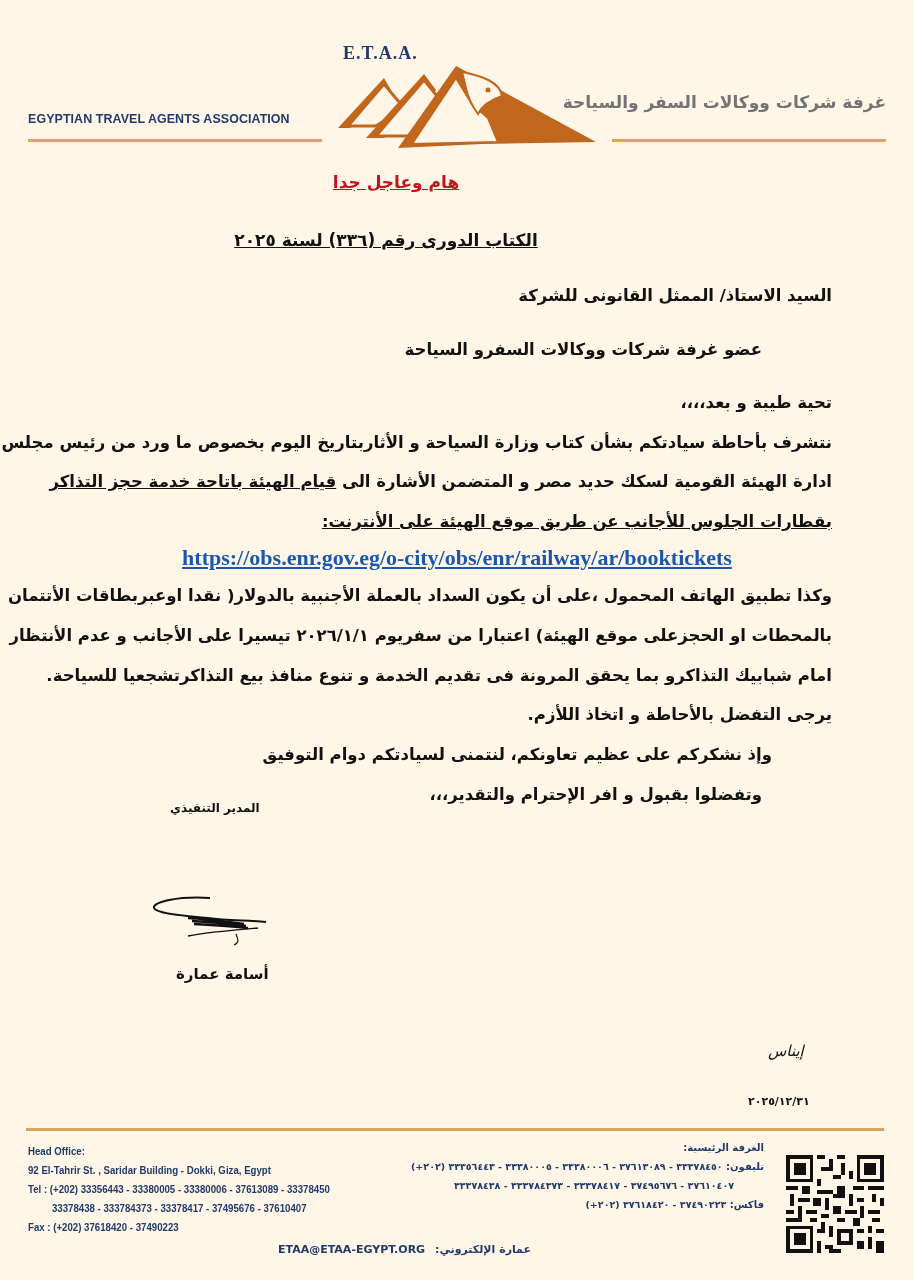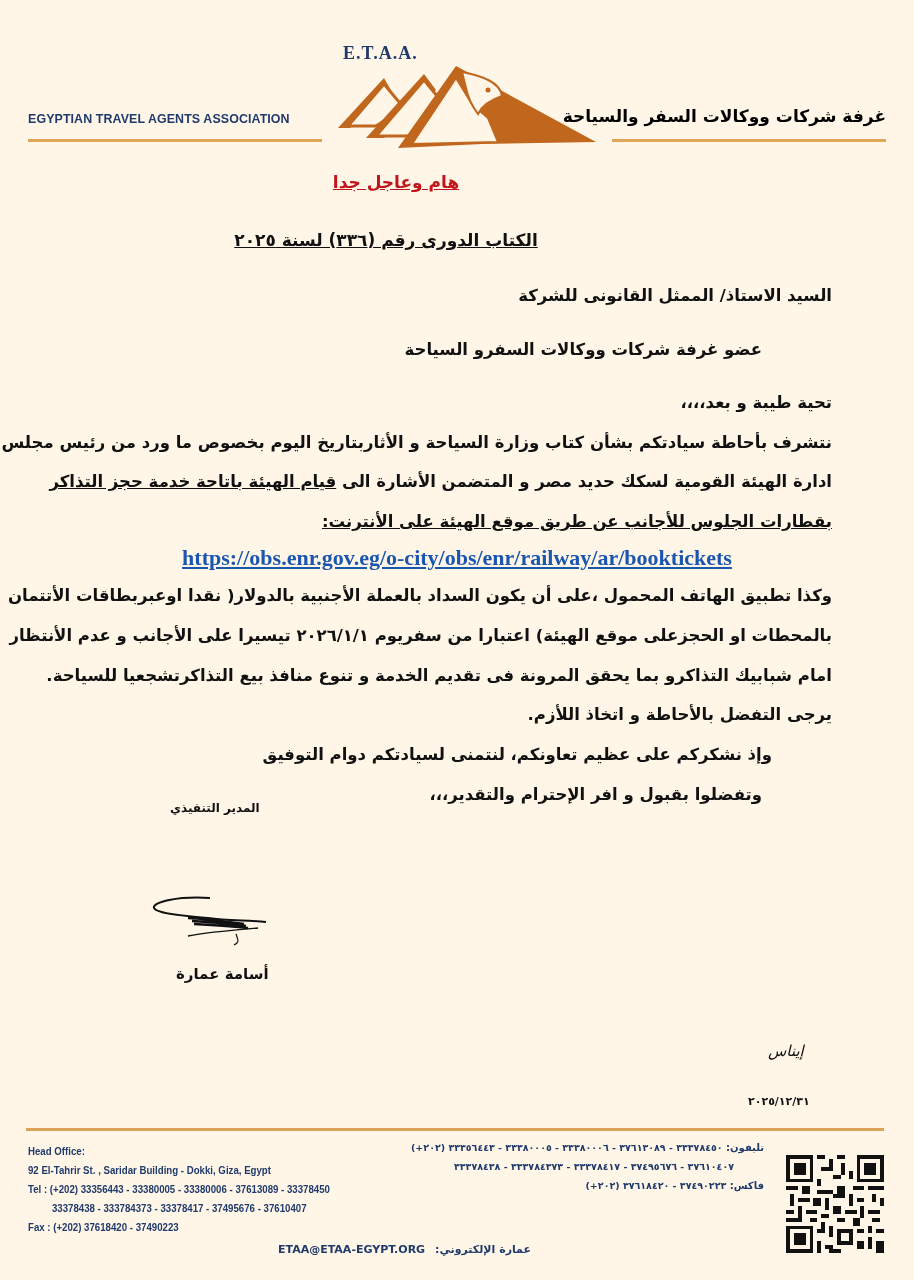--- a/index.html
+++ b/index.html
@@ -13,21 +13,21 @@
   .abs { position: absolute; }
   .ar { direction: rtl; text-align: right; font-weight: bold; }
 
   
   .hdr-en {
     left: 28px; top: 111px; font-family: "Liberation Sans", sans-serif;
     font-weight: bold; font-size: 13.5px; color: #1f3a6b; letter-spacing: 0.1px;
     transform: scaleX(0.92); transform-origin: left center; white-space: nowrap;
   }
   .hdr-ar {
-    right: 28px; top: 106px; direction: rtl; font-weight: bold; font-size: 17px; color: #000000; white-space: nowrap;
+    right: 28px; top: 92px; direction: rtl; font-weight: bold; font-size: 17px; color: #737373; white-space: nowrap;
   }
   .hdr-line { height: 3px; background: #e0a556; top: 139px; }
   .etaa { left: 343px; top: 43px; font-family: "Liberation Serif", serif; font-weight: bold; font-size: 18px; color: #1f3a6b; letter-spacing: 1px; }
   .logo { left: 332px; top: 56px; }
 
   .urgent { left: 0; width: 792px; top: 172px; text-align: center; }
   .urgent span { color: #c0161b; font-weight: bold; font-size: 17px; text-decoration: underline; direction: rtl; }
   .circular { left: 0; width: 772px; top: 230px; text-align: center; }
   .circular span { font-weight: bold; font-size: 17px; text-decoration: underline; direction: rtl; }
 
@@ -107,20 +107,21 @@
 
 <div class="abs foot-line"></div>
 <div class="abs foot-en">
   <div>Head Office:</div>
   <div>92 El-Tahrir St. , Saridar Building - Dokki, Giza, Egypt</div>
   <div>Tel : (+202) 33356443 - 33380005 - 33380006 - 37613089 - 33378450</div>
   <div class="indent">33378438 - 333784373 - 33378417 - 37495676 - 37610407</div>
   <div>Fax : (+202) 37618420 - 37490223</div>
 </div>
 <div class="abs foot-ar">
+  <div>الغرفة الرئيسية:</div>
   <div><span>تليفون:</span> <span class="num">٣٣٣٧٨٤٥٠ - ٣٧٦١٣٠٨٩ - ٣٣٣٨٠٠٠٦ - ٣٣٣٨٠٠٠٥ - ٣٣٣٥٦٤٤٣ (٢٠٢+)</span></div>
   <div style="padding-right:30px;" class="num">٣٧٦١٠٤٠٧ - ٣٧٤٩٥٦٧٦ - ٣٣٣٧٨٤١٧ - ٣٣٣٧٨٤٣٧٣ - ٣٣٣٧٨٤٣٨</div>
   <div><span>فاكس:</span> <span class="num">٣٧٤٩٠٢٢٣ - ٣٧٦١٨٤٢٠ (٢٠٢+)</span></div>
 </div>
 <div class="abs email">
   <span>ETAA@ETAA-EGYPT.ORG</span>
   <span class="lbl" dir="rtl">عمارة الإلكتروني:</span>
 </div>
 <svg class="abs qr" width="98" height="98" viewBox="0 0 25 25" shape-rendering="crispEdges">
   <rect width="25" height="25" fill="#fff6e8"></rect>

